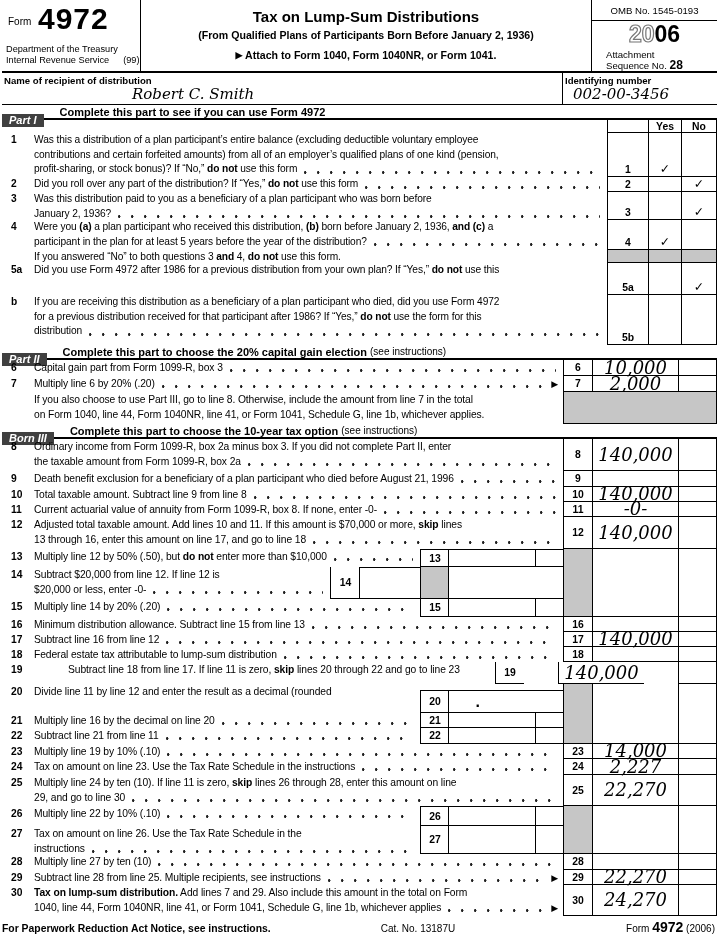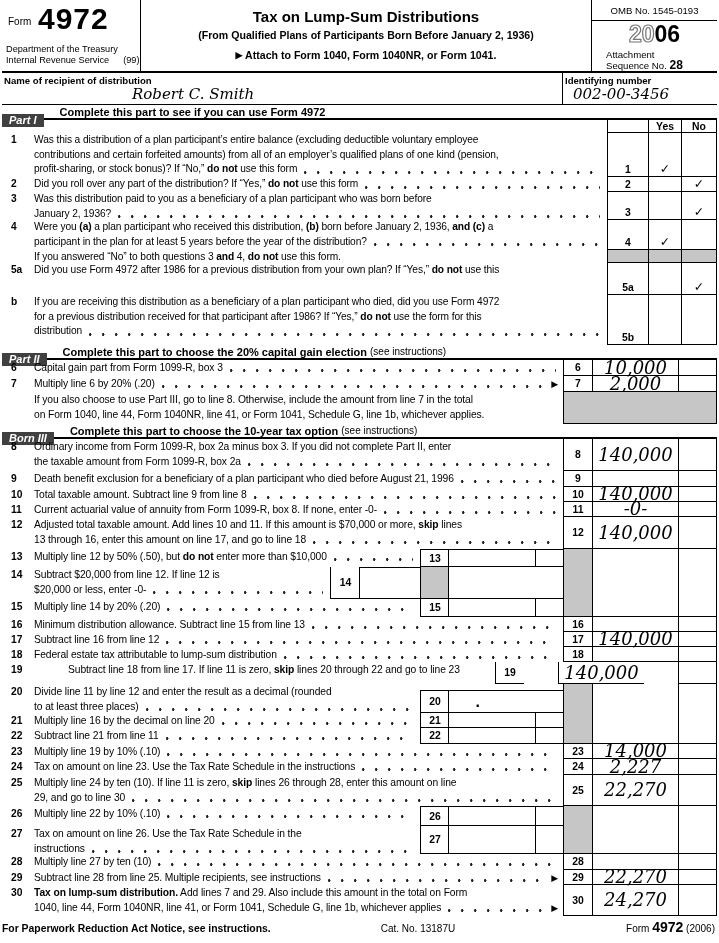--- a/index.html
+++ b/index.html
@@ -455,21 +455,20 @@
           <span class="val">140,000</span>
         </div>
         <div class="cell c3"></div>
       </div>
       <div class="frow" style="height: 60px;">
         <div class="zleft">
           <div class="subrow" style="height: 29px;">
             <div class="lnum">20</div>
             <div class="txt p3t">
               <div class="tline"><span>Divide line 11 by line 12 and enter the result as a decimal (rounded</span></div>
-              <div class="tline"><span>to at least three places)</span><span class="leader"></span></div>
             </div>
             <div class="icell ilabel btop mt6">
               <span>20</span>
             </div>
             <div class="icell iamt20 btop mt6">
               <span>.</span>
             </div>
           </div>
           <div class="subrow" style="height: 15px;">
             <div class="lnum">21</div>

